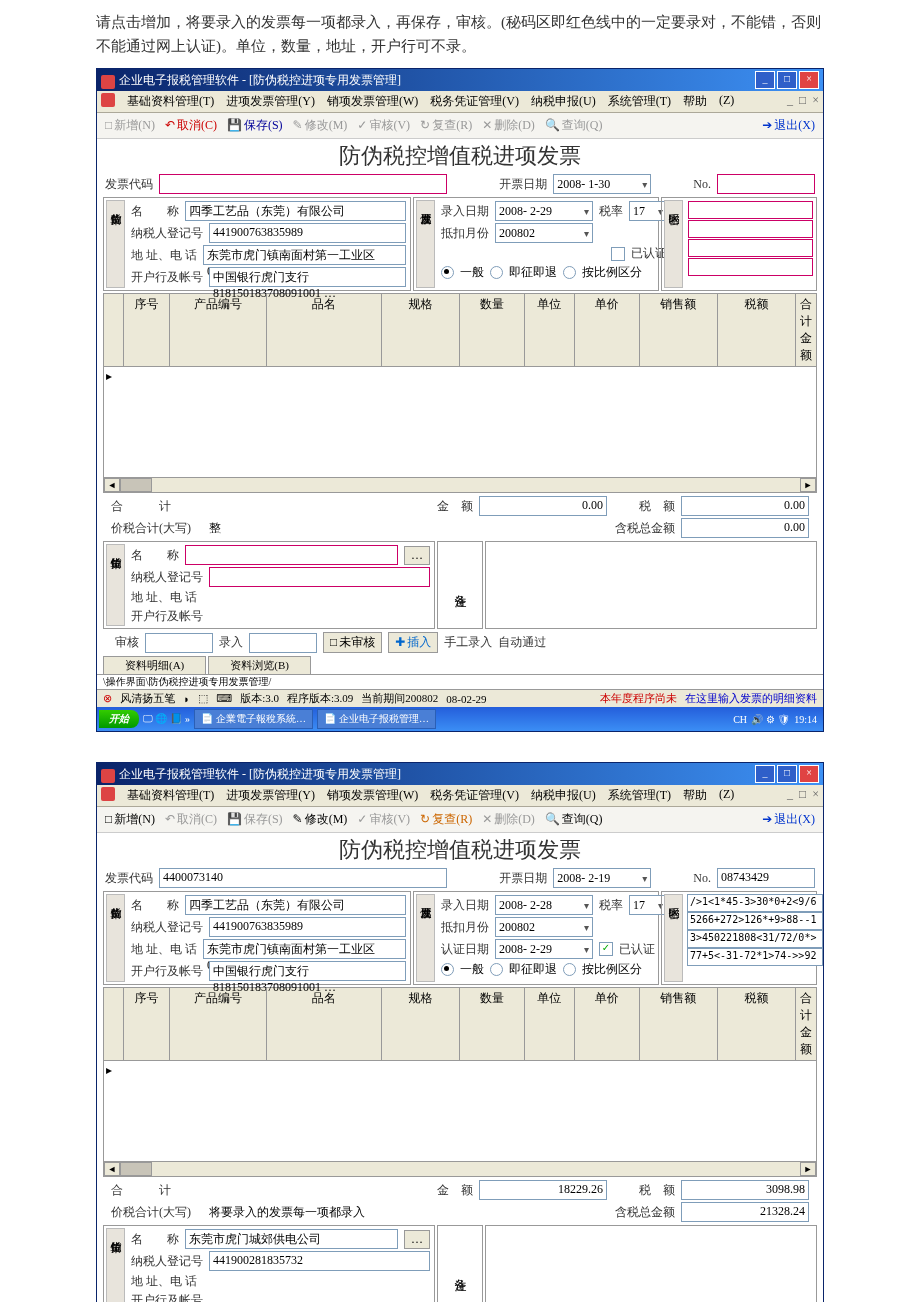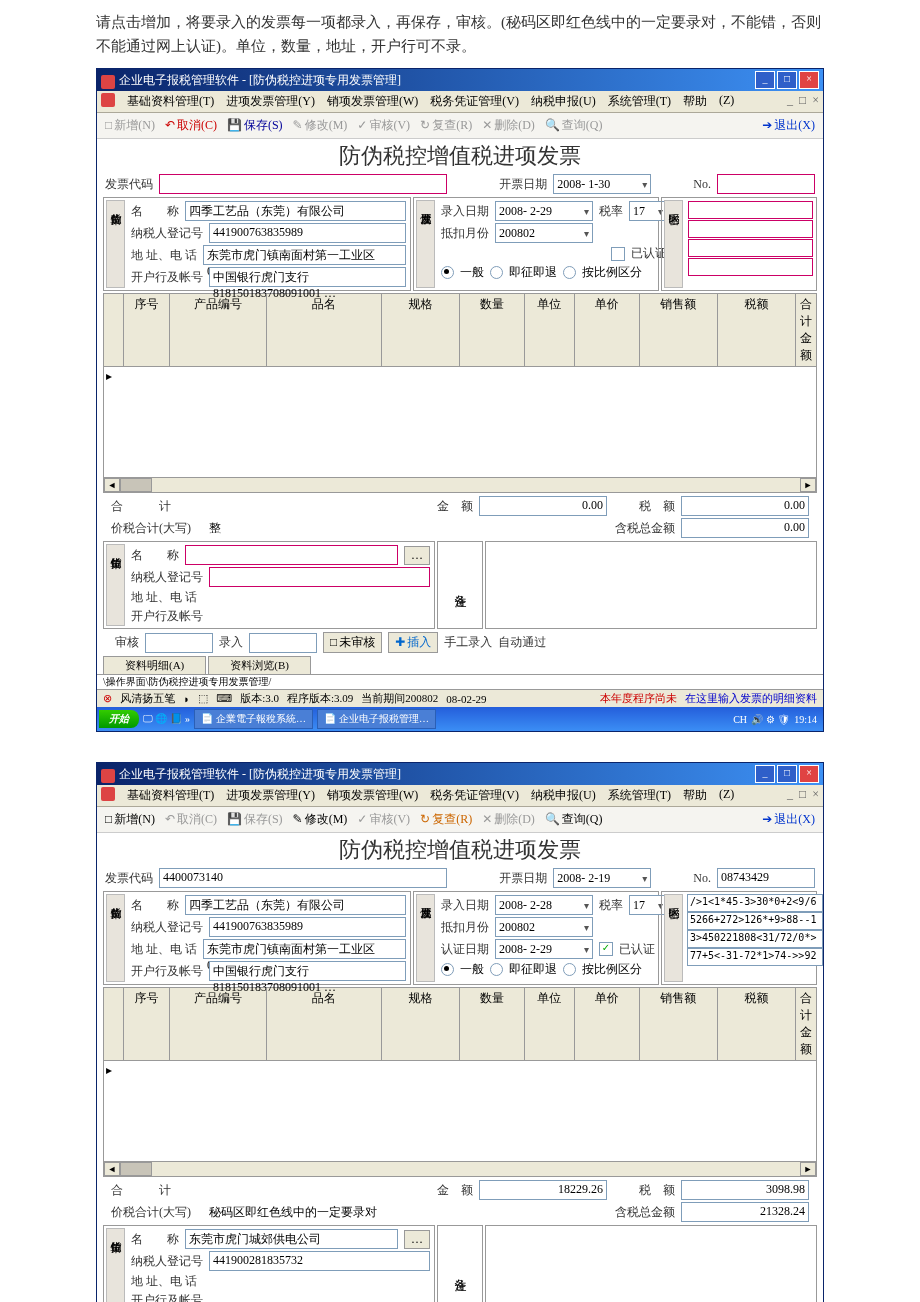--- a/index.html
+++ b/index.html
@@ -395,21 +395,21 @@
 <div class="totals">
 <div class="row">
         <span class="label">合　　　计</span>
         <span style="flex:1"></span>
         <span class="label">金　额</span>
         <span class="num-input">18229.26</span>
         <span style="width:20px"></span>
         <span class="label">税　额</span>
         <span class="num-input">3098.98</span>
       </div>
-<div class="row"><span class="label">价税合计(大写)</span>&nbsp;&nbsp;<span>秘码区即红色线中的一定要录对</span><span style="flex:1"></span><span class="label">含税总金额</span><span class="num-input">21328.24</span></div>
+<div class="row"><span class="label">价税合计(大写)</span>&nbsp;&nbsp;<span>将要录入的发票每一项都录入</span><span style="flex:1"></span><span class="label">含税总金额</span><span class="num-input">21328.24</span></div>
 </div>
 <div style="display:flex;gap:2px;margin:2px 6px">
 <div class="section-box" style="flex:1;margin:0">
 <div class="vlabel">销货单位</div>
 <div class="fields">
 <div class="row">
             <span class="label">名　　称</span>
             <span class="input" style="flex:1">东莞市虎门城郊供电公司</span>
             <span class="small-btn">…</span>
           </div>

